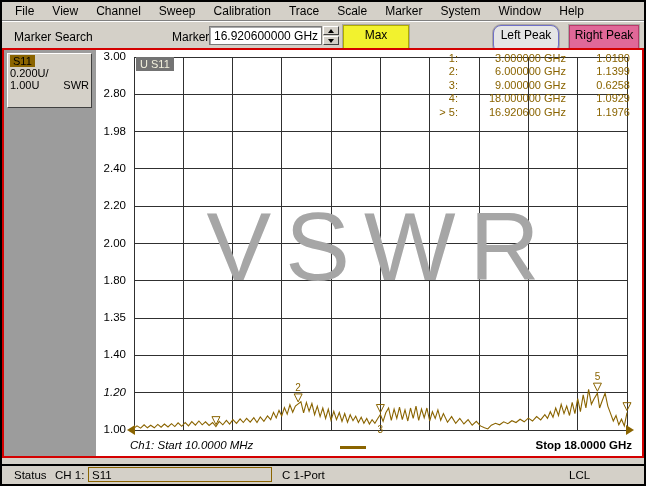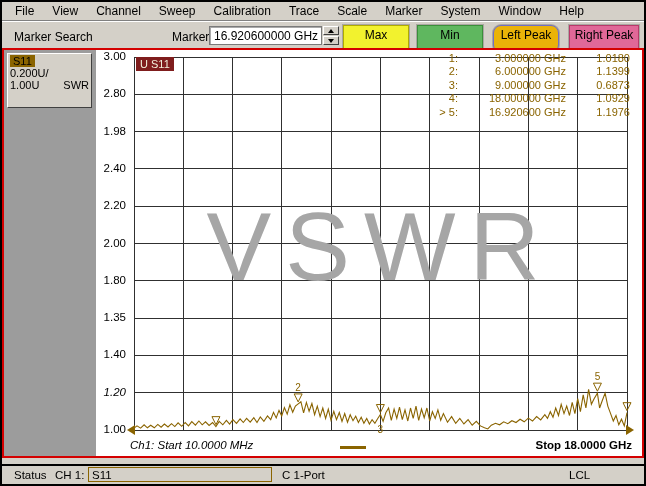--- a/index.html
+++ b/index.html
@@ -33,21 +33,21 @@
                font-size:11px;color:#000;padding:1px 2px;box-sizing:border-box;}
   #panel-trace-name{display:inline-block;background:#8a6400;color:#000;padding:0 3px;}
   #panel-row3{display:flex;}
   #panel-format{margin-left:auto;}
   #ylabels{position:absolute;left:0;top:0;z-index:3;}
   .ytick{position:absolute;left:94px;width:32px;text-align:right;font-size:11.5px;color:#000;}
   svg.layer{position:absolute;left:0;top:0;z-index:3;pointer-events:none;}
   #tracesvg{z-index:5;}
   #watermark{position:absolute;left:178px;top:198px;width:404px;text-align:center;z-index:4;
              font-size:97px;line-height:1;color:#a6a6a6;letter-spacing:14px;font-weight:400;}
-  #corner-badge{position:absolute;left:136px;top:57px;background:#7f1d1d;color:#f2f0dc;
+  #corner-badge{position:absolute;left:136px;top:57px;background:#737373;color:#f2f0dc;
                 font-size:11px;padding:1px 4px;z-index:6;}
   #marker-table{position:absolute;left:380px;top:52px;display:grid;
                 grid-template-columns:78px 108px 64px;grid-auto-rows:13.4px;
                 justify-items:end;font-size:11px;color:#8a6400;z-index:6;white-space:pre;}
   #start-label{position:absolute;left:130px;top:439px;font-size:11.5px;color:#000;z-index:6;font-style:italic;}
   #trace-legend-dash{position:absolute;left:340px;top:446px;width:26px;height:3px;background:#8a6400;z-index:6;}
   #stop-label{position:absolute;right:14px;top:439px;font-size:11.5px;color:#000;z-index:6;font-weight:bold;}
   #gap{position:absolute;left:2px;top:458px;width:642px;height:6px;background:#d4d0c8;}
   #statusbar{position:absolute;left:2px;top:464px;width:642px;height:20px;background:#d4d0c8;
              border-top:2px solid #000;box-sizing:border-box;}
@@ -80,22 +80,21 @@
   <input id="tb-input" value="16.920600000 GHz" style="">
   <div id="tb-spinner">
     <div id="spin-up" class="spin-btn">
         <div class="arrow-up"></div>
       </div>
     <div id="spin-down" class="spin-btn">
         <div class="arrow-down"></div>
       </div>
   </div>
 <div class="tb-btn" style="left: 341px; width: 66px; background: rgb(242, 242, 46); border-color: rgb(176, 172, 0);">Max</div>
-    <div class="tb-btn" style="left: 415px; width: 66px; background: rgb(95, 183, 95); border-color: rgb(58, 143, 58);">Min</div>
-    <div class="tb-btn" style="left: 491px; width: 66px; background: #eab308; border-color: rgb(111, 111, 200); border-radius: 8px;">Left Peak</div>
+    <div class="tb-btn" style="left: 491px; width: 66px; background: #e5e5e5; border-color: rgb(111, 111, 200); border-radius: 8px;">Left Peak</div>
     <div class="tb-btn" style="left: 567px; width: 70px; background: rgb(224, 104, 152); border-color: rgb(184, 58, 106);">Right Peak</div>
   </div>
 
 <div id="main"></div>
 <div id="sidebar">
   <div id="trace-panel">
     <div><span id="panel-trace-name">S11</span></div>
     <div>0.200U/</div>
     <div id="panel-row3">
       <span>1.00U</span>
@@ -149,21 +148,21 @@
     <polygon points="211.9382990550306,416.643 219.9382990550306,416.643 215.9382990550306,424.643" fill="none" stroke="#8a6400" stroke-width="1"></polygon>
     <polygon points="294.1506392440245,393.90865 302.1506392440245,393.90865 298.1506392440245,401.90865" fill="none" stroke="#8a6400" stroke-width="1"></polygon>
     <text x="298.1506392440245" y="390.90865" fill="#8a6400" font-size="10" text-anchor="middle" font-family="Liberation Sans, sans-serif">2</text>
     <polygon points="376.3629794330184,404.53915 384.3629794330184,404.53915 380.3629794330184,412.53915" fill="none" stroke="#8a6400" stroke-width="1"></polygon>
     <text x="380.3629794330184" y="432.53915" fill="#8a6400" font-size="10" text-anchor="middle" font-family="Liberation Sans, sans-serif">3</text>
     <polygon points="623,402.67415 631,402.67415 627,410.67415" fill="none" stroke="#8a6400" stroke-width="1"></polygon>
     <polygon points="593.4200000000001,383.1476 601.4200000000001,383.1476 597.4200000000001,391.1476" fill="none" stroke="#8a6400" stroke-width="1"></polygon>
     <text x="597.4200000000001" y="380.1476" fill="#8a6400" font-size="10" text-anchor="middle" font-family="Liberation Sans, sans-serif">5</text>
   </svg>
 <div id="corner-badge">U S11</div>
-<div id="marker-table"><span>1:</span><span>3.000000 GHz</span><span>1.0180</span><span>2:</span><span>6.000000 GHz</span><span>1.1399</span><span>3:</span><span>9.000000 GHz</span><span>0.6873</span><span>4:</span><span>18.000000 GHz</span><span>1.0929</span><span>&gt; 5:</span><span>16.920600 GHz</span><span>1.1976</span></div>
+<div id="marker-table"><span>1:</span><span>3.000000 GHz</span><span>1.0180</span><span>2:</span><span>6.000000 GHz</span><span>1.1399</span><span>3:</span><span>9.000000 GHz</span><span>0.6258</span><span>4:</span><span>18.000000 GHz</span><span>1.0929</span><span>&gt; 5:</span><span>16.920600 GHz</span><span>1.1976</span></div>
 <div id="start-label">Ch1: Start  10.0000 MHz</div>
 <div id="trace-legend-dash"></div>
 <div id="stop-label">Stop  18.0000 GHz</div>
 
 <div id="gap"></div>
 <div id="statusbar">
   <span id="st-label">Status</span>
   <span id="st-ch">CH 1:</span>
   <div id="st-meas-box">S11</div>
   <span id="st-cal">C 1-Port</span>

